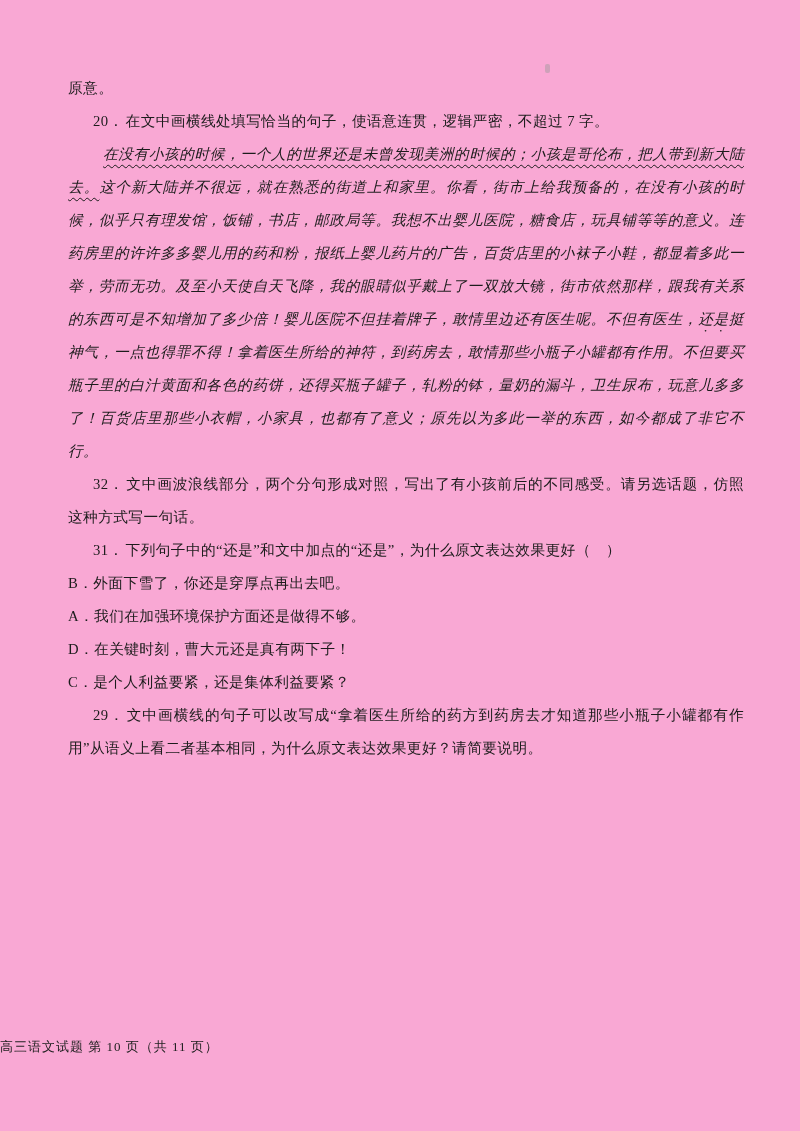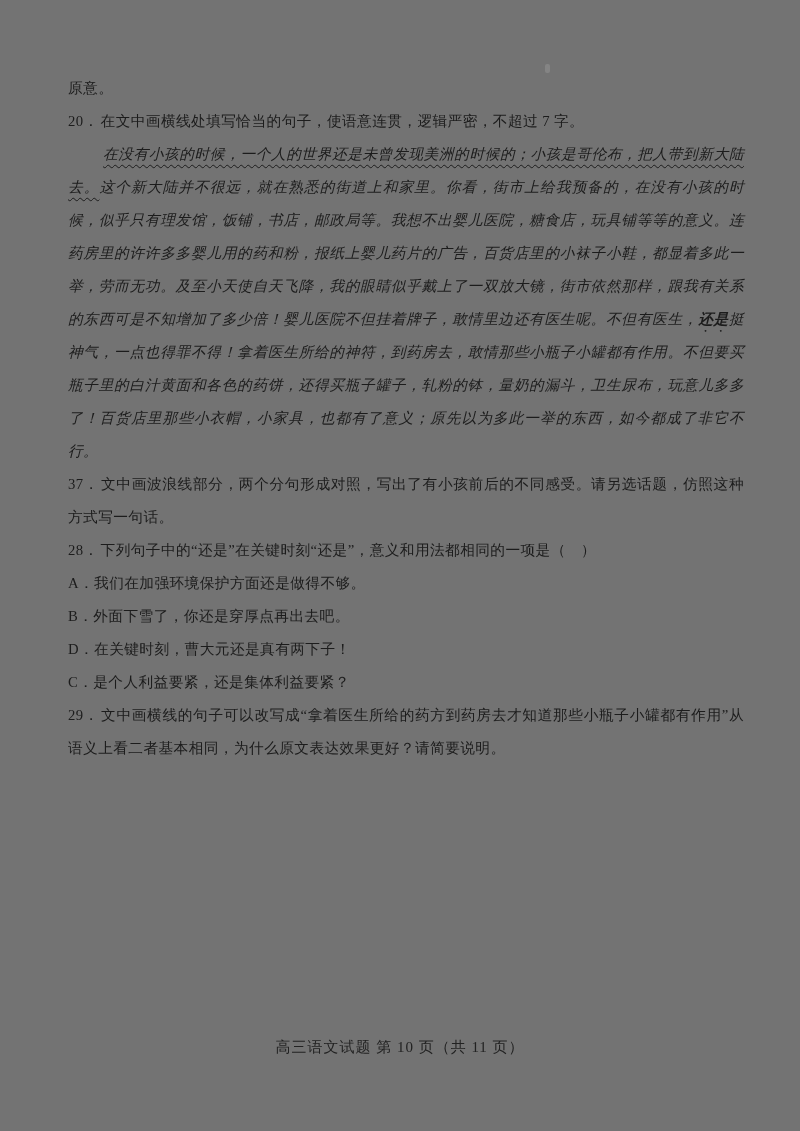--- a/index.html
+++ b/index.html
@@ -1,65 +1,63 @@
 <!DOCTYPE html>
 <html><head>
 <meta charset="utf-8">
 <style>
   html,body { margin:0; padding:0; background:#e8e8e8; }
   .page {
     position:relative;
     width:800px; height:1131px;
     margin:0 auto;
-    background:#737373;
+    background:#f9a8d4;
     color:#1c1c1c;
     font-family:"Liberation Serif","DejaVu Serif",serif;
     overflow:hidden;
   }
   .content {
     position:absolute;
     left:68px; top:72px;
     width:676px;
     font-size:14.7px;
     line-height:33px;
     text-align:justify;
     text-justify:inter-character;
     letter-spacing:0.4px;
   }
   .content p { margin:0; }
-  .qnum { margin-right:2px; }
+  .qnum { margin-right:2px;margin-left:25px; }
   .passage {
     font-style:italic;          
     text-indent:35px;
   }
   .wavy {
     text-decoration:underline;
     text-decoration-style:wavy;
     text-decoration-thickness:1px;
     text-underline-offset:5px;
   }
   .uline {
     text-decoration-thickness:1px;
     text-underline-offset:5px;
   }
   .dots {
     -webkit-text-emphasis:filled dot;
     -webkit-text-emphasis-position:under;
     text-emphasis:filled dot;
     text-emphasis-position:under right;
-    font-weight:bold;
   }
   .question { margin-top:2px; }
   .option { margin-left:35px; }
   .footer {
     position:absolute;
     left:0; top:1038px;
     width:100%;
-    text-align:center;
-    font-size:15px;
+    font-size:13px;
     letter-spacing:1px;
     color:#222;
   }
   .smudge {
     position:absolute;
     left:545px; top:64px;
     width:5px; height:9px;
     background:#9a9a9a;
     opacity:0.45;
     border-radius:2px;
@@ -81,32 +79,32 @@
     <p class="question">
       <span class="qnum">20．</span><span>在文中画横线处填写恰当的句子，使语意连贯，逻辑严密，不超过 7 字。</span>
     </p>
 
     <p class="passage">
       <span class="wavy">在没有小孩的时候，一个人的世界还是未曾发现美洲的时候的；小孩是哥伦布，把人带到新大陆去。</span><span>这个新大陆并不很远，就在熟悉的街道上和家里。你看，街市上给我预备的，在没有小孩的时候，似乎只有理发馆，饭铺，书店，邮政局等。我想不出婴儿医院，糖食店，玩具铺等等的意义。连药房里的许许多多婴儿用的药和粉，报纸上婴儿药片的广告，百货店里的小袜子小鞋，都显着多此一举，劳而无功。及至小天使自天飞降，我的眼睛似乎戴上了一双放大镜，街市依然那样，跟我有关系的东西可是不知增加了多少倍！婴儿医院不但挂着牌子，敢情里边还有医生呢。不但有医生，</span><span class="dots">还是</span><span>挺神气，一点也得罪不得！</span><span class="uline">拿着医生所给的神符，到药房去，敢情那些小瓶子小罐都有作用</span><span>。不但要买瓶子里的白汁黄面和各色的药饼，还得买瓶子罐子，轧粉的钵，量奶的漏斗，卫生尿布，玩意儿多多了！百货店里那些小衣帽，小家具，也都有了意义；原先以为多此一举的东西，如今都成了非它不行。</span>
     </p>
 
 
     <p class="question">
-      <span class="qnum">37．</span><span>文中画波浪线部分，两个分句形成对照，写出了有小孩前后的不同感受。请另选话题，仿照这种方式写一句话。</span>
+      <span class="qnum">32．</span><span>文中画波浪线部分，两个分句形成对照，写出了有小孩前后的不同感受。请另选话题，仿照这种方式写一句话。</span>
     </p>
 
     <p class="question">
-      <span class="qnum">28．</span><span>下列句子中的“还是”在关键时刻“还是”，意义和用法都相同的一项是（　）</span>
+      <span class="qnum">31．</span><span>下列句子中的“还是”和文中加点的“还是”，为什么原文表达效果更好（　）</span>
     </p>
 
     <p class="option">
-      <span>A．我们在加强环境保护方面还是做得不够。</span>
+      <span>B．外面下雪了，你还是穿厚点再出去吧。</span>
     </p>
     <p class="option">
-      <span>B．外面下雪了，你还是穿厚点再出去吧。</span>
+      <span>A．我们在加强环境保护方面还是做得不够。</span>
     </p>
     <p class="option">
       <span>D．在关键时刻，曹大元还是真有两下子！</span>
     </p>
     <p class="option">
       <span>C．是个人利益要紧，还是集体利益要紧？</span>
     </p>
 
     <p class="question">
       <span class="qnum">29．</span><span>文中画横线的句子可以改写成“拿着医生所给的药方到药房去才知道那些小瓶子小罐都有作用”从语义上看二者基本相同，为什么原文表达效果更好？请简要说明。</span>

